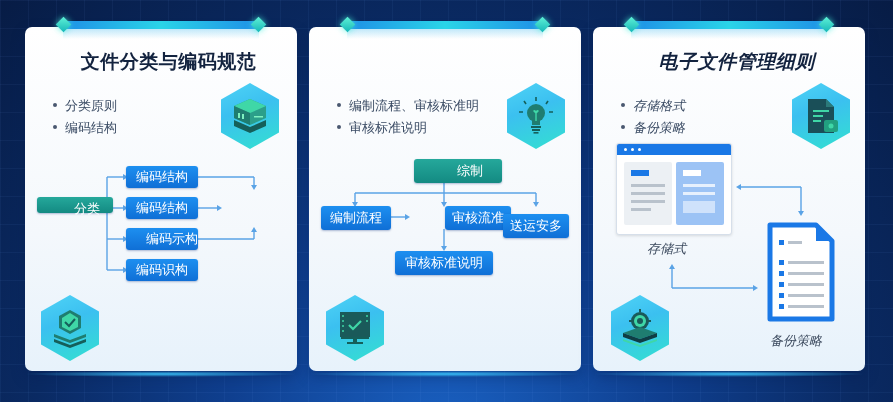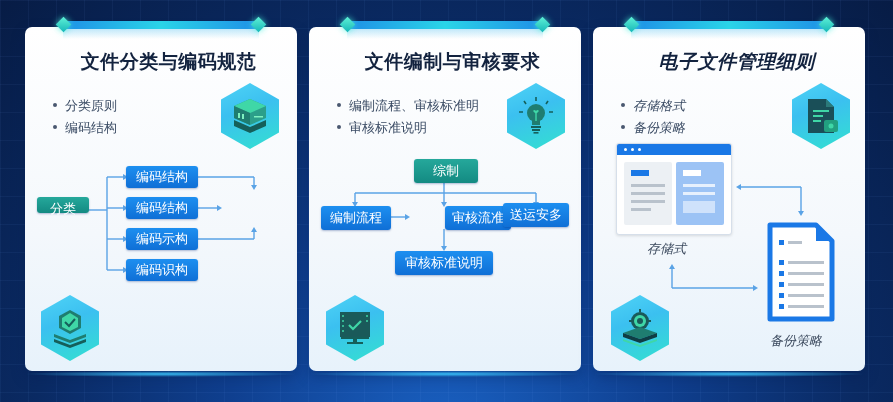--- a/index.html
+++ b/index.html
@@ -21,21 +21,21 @@
     background:linear-gradient(135deg,#5ef2d6,#16b7b8);box-shadow:0 0 6px rgba(70,240,220,0.8);}
   .title{position:absolute;top:22px;left:0;right:0;text-align:center;font-size:19px;font-weight:bold;color:#13233f;letter-spacing:0.5px;padding-left:15px;}
   .bullets{position:absolute;top:60px;left:18px;margin:8px;padding:0;list-style:none;}
   .bullets li{font-size:13px;color:#394a63;height:22px;line-height:22px;}
   .bullets li .dot{display:inline-block;width:4px;height:4px;border-radius:50%;background:#4a5870;margin:0 8px 3px 2px;vertical-align:middle;}
   .hex{position:absolute;width:58px;height:66px;clip-path:polygon(50% 0,100% 25%,100% 75%,50% 100%,0 75%,0 25%);
     background:linear-gradient(160deg,#4fd3f6 0%,#3bc0f0 40%,#33e0d0 100%);}
   .hex svg{position:absolute;left:9px;top:13px;width:40px;height:40px;}
   .box{position:absolute;color:#fff;font-size:13px;text-align:center;border-radius:3px;
     background:linear-gradient(180deg,#1d8ff0,#0f6fd6);box-shadow:0 1px 2px rgba(0,40,120,0.3);}
-  .box.teal{background:linear-gradient(180deg,#25a89b,#138a82);}
+  .box.teal{background:linear-gradient(180deg,#25a89b,#138a82);padding-left:24px;}
   svg.lines{position:absolute;left:0;top:0;pointer-events:none;}
   .label{position:absolute;font-size:13px;color:#3c4a5e;}
 </style>
 </head>
 <body>
 
 <div class="grid"></div>
 
 <div class="card" style="left:25px;">
   <div class="topbar"></div>
@@ -78,39 +78,38 @@
       <polygon points="98,209 103,212 98,215"></polygon>
       <polygon points="98,240 103,243 98,246"></polygon>
       <polygon points="226,158 232,158 229,163"></polygon>
       <polygon points="192,178 197,181 192,184"></polygon>
       <polygon points="226,205 232,205 229,200"></polygon>
     </g>
   </svg>
   <div class="box teal" style="left:12px;top:170px;width:52px;height:16px;line-height:24px;">分类</div>
   <div class="box" style="left:101px;top:139px;width:72px;height:22px;line-height:22px;">编码结构</div>
   <div class="box" style="left:101px;top:170px;width:72px;height:22px;line-height:22px;">编码结构</div>
-  <div class="box" style="left:101px;top:201px;width:72px;height:22px;line-height:22px;">编码示构</div>
+  <div class="box" style="left:101px;top:201px;width:72px;height:22px;line-height:22px;text-align:right;">编码示构</div>
   <div class="box" style="left:101px;top:232px;width:72px;height:22px;line-height:22px;">编码识构</div>
   <div class="hex" style="left:16px;top:268px;">
     <svg viewBox="0 0 40 40">
       <polygon points="20,2 31,8 31,20 20,26 9,20 9,8" fill="#1f7d70"></polygon>
       <polygon points="20,5 28,10 28,19 20,23 12,19 12,10" fill="#3fd7a7"></polygon>
       <polyline points="15,14 19,18 25,11" stroke="#155f5a" stroke-width="2" fill="none"></polyline>
       <polygon points="4,26 20,32 36,26 36,29 20,35 4,29" fill="#1f7d70"></polygon>
       <polygon points="4,31 20,37 36,31 36,34 20,40 4,34" fill="#155f5a"></polygon>
     </svg>
   </div>
 </div>
 
 <div class="card" style="left:309px;">
   <div class="topbar"></div>
   <div class="gem" style="left:33px;"></div>
   <div class="gem" style="right:33px;"></div>
   <div class="card-glow"></div>
-  <div class="title">文件编制与审核要求</div>
   <ul class="bullets">
     <li><span class="dot"></span><span>编制流程、审核标准明</span></li>
     <li><span class="dot"></span><span>审核标准说明</span></li>
   </ul>
   <div class="hex" style="left:198px;top:56px;">
     <svg viewBox="0 0 40 40">
       <g stroke="#155f5a" stroke-width="1.6">
         <line x1="20" y1="1" x2="20" y2="5"></line>
         <line x1="8" y1="5" x2="10" y2="8"></line>
         <line x1="32" y1="5" x2="30" y2="8"></line>
@@ -140,21 +139,21 @@
       <polygon points="43,175 49,175 46,180"></polygon>
       <polygon points="224,175 230,175 227,180"></polygon>
       <polygon points="96,187 101,190 96,193"></polygon>
       <polygon points="186,187 191,190 186,193"></polygon>
       <polygon points="132,219 138,219 135,224"></polygon>
     </g>
   </svg>
   <div class="box teal" style="left:105px;top:132px;width:64px;height:24px;line-height:24px;">综制</div>
   <div class="box" style="left:12px;top:179px;width:70px;height:24px;line-height:24px;">编制流程</div>
   <div class="box" style="left:102px;top:179px;width:66px;height:24px;line-height:24px;margin-left:34px;">审核流准</div>
-  <div class="box" style="left:194px;top:176px;width:66px;height:24px;line-height:24px;">送运安多</div>
+  <div class="box" style="left:194px;top:187px;width:66px;height:24px;line-height:24px;">送运安多</div>
   <div class="box" style="left:86px;top:224px;width:98px;height:24px;line-height:24px;">审核标准说明</div>
   <div class="hex" style="left:17px;top:268px;">
     <svg viewBox="0 0 40 40">
       <rect x="5" y="4" width="30" height="25" fill="#1a5a5a"></rect>
       <rect x="6" y="29" width="28" height="2" fill="#155f5a"></rect>
       <rect x="18" y="31" width="4" height="3" fill="#155f5a"></rect>
       <rect x="12" y="34" width="16" height="2" fill="#155f5a"></rect>
       <g fill="#3fd7a7">
         <circle cx="8" cy="8" r="1"></circle>
           <circle cx="8" cy="13" r="1"></circle>

